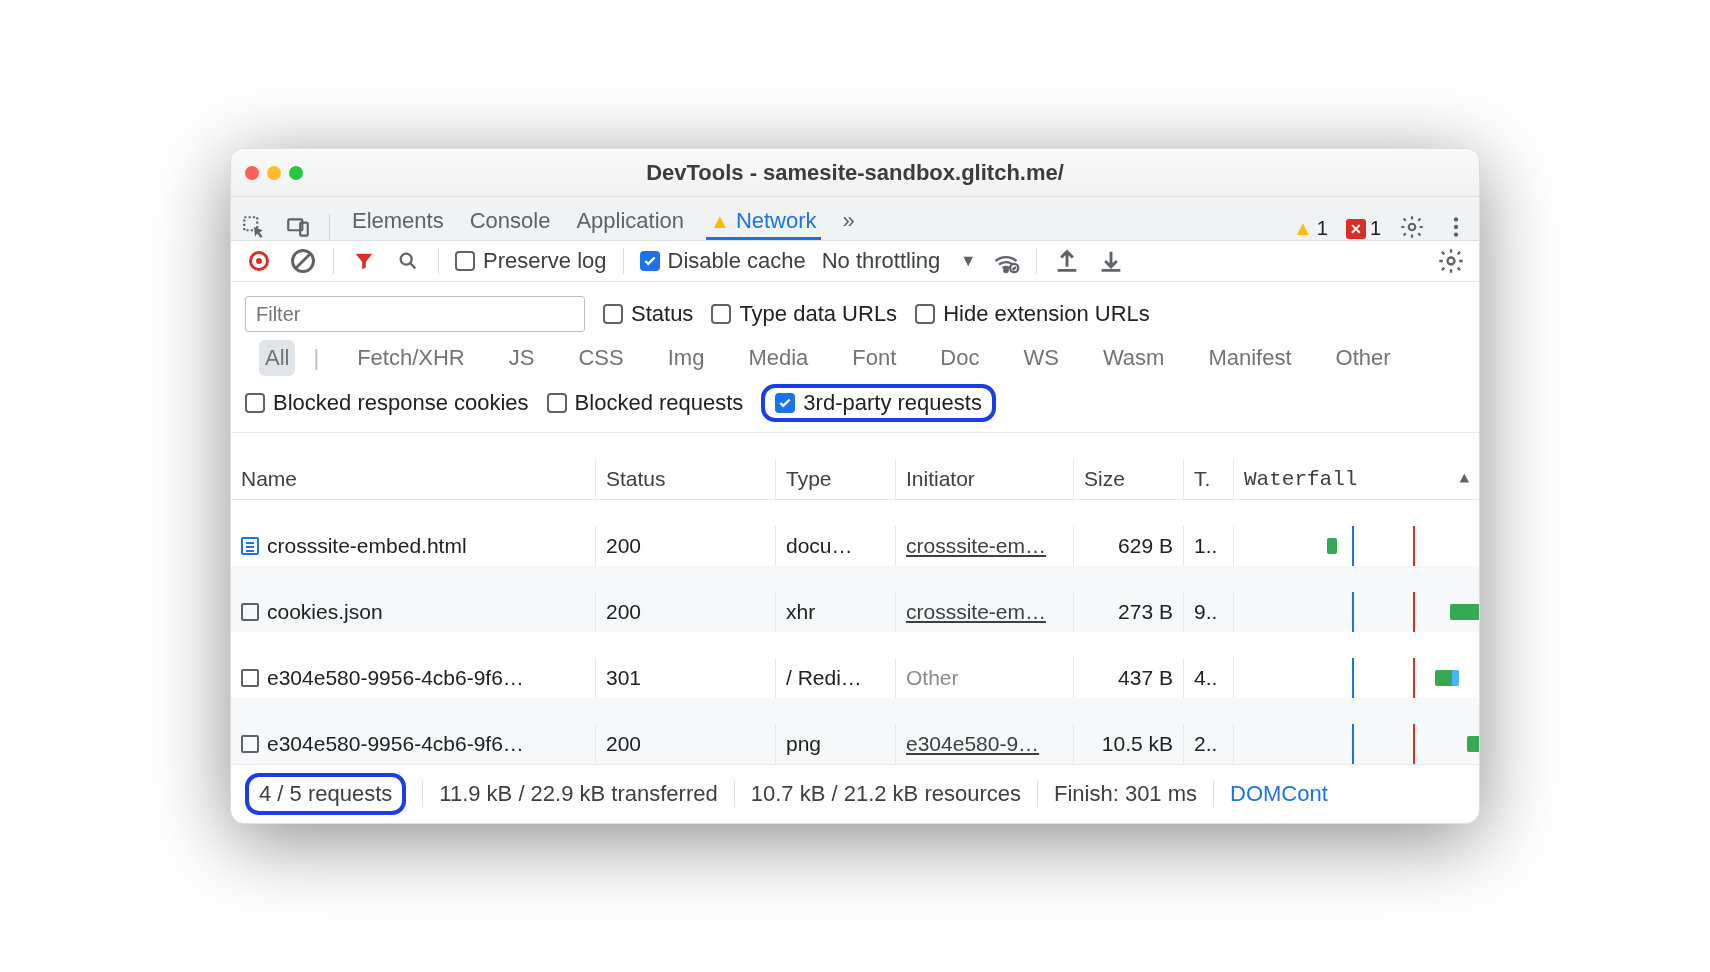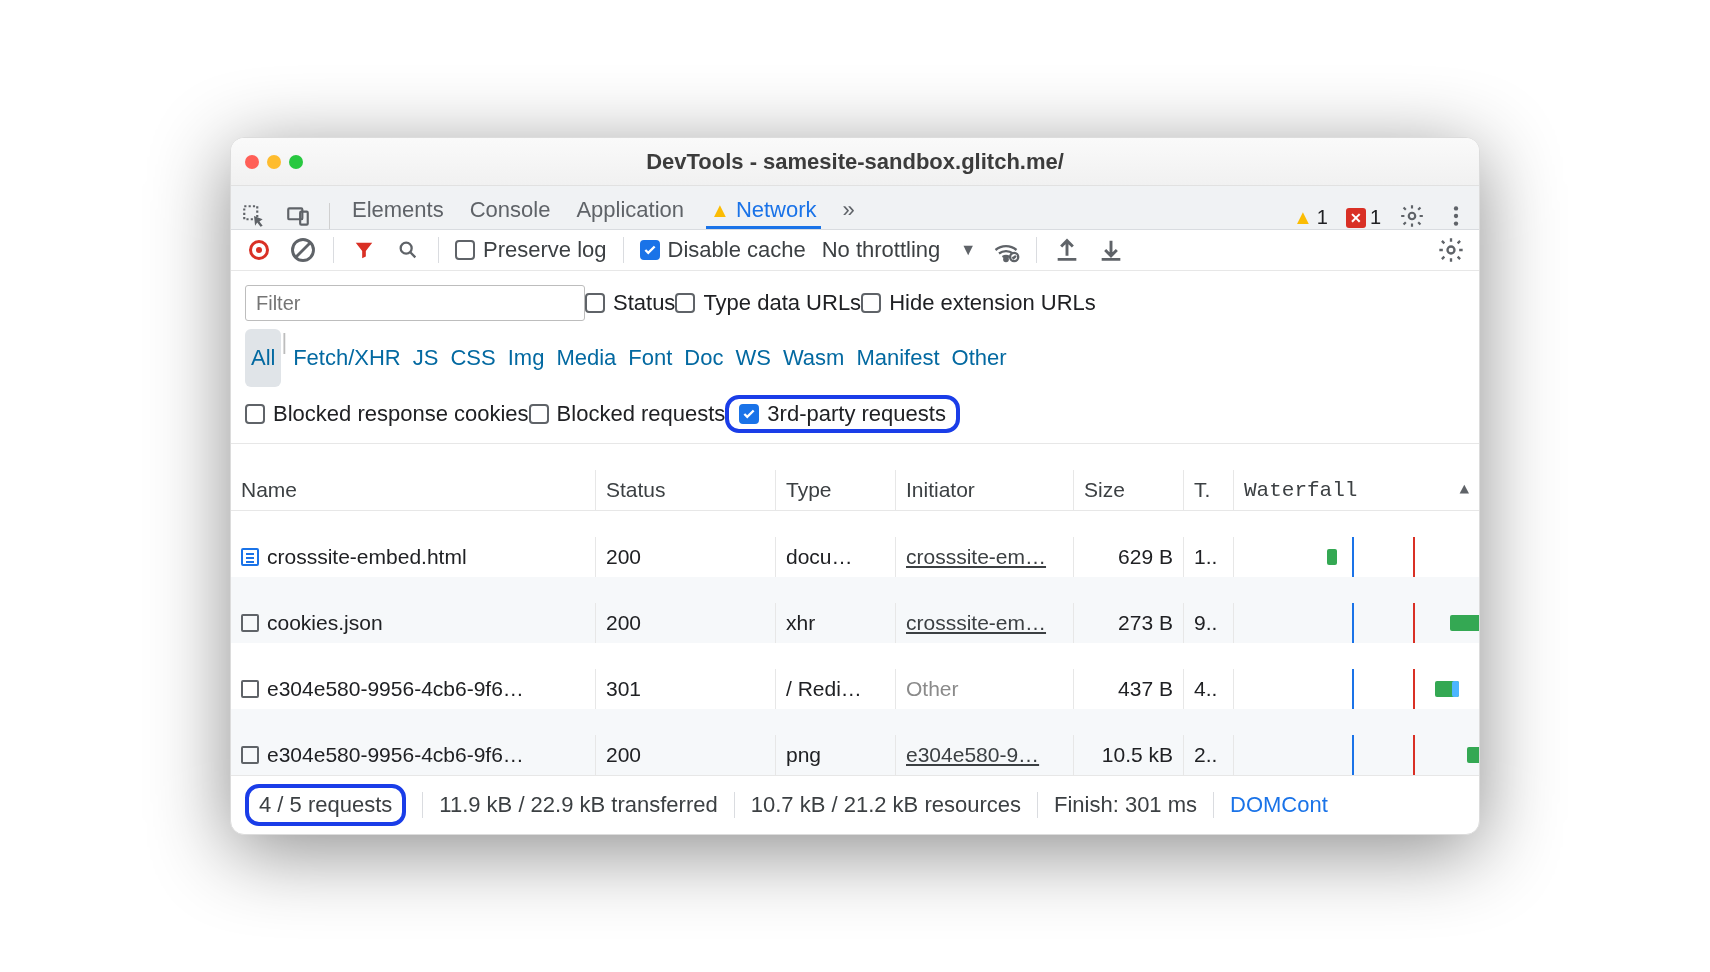--- a/index.html
+++ b/index.html
@@ -77,23 +77,23 @@
   .funnel svg, .search svg { width:22px; height:22px; }
   .cb { display:flex; align-items:center; gap:8px; cursor:pointer; white-space:nowrap;}
   .cb .box { width:20px; height:20px; border:2px solid #5f6368; border-radius:4px; background:#fff; display:flex; align-items:center; justify-content:center;}
   .cb.checked .box { background:#1a73e8; border-color:#1a73e8; color:#fff; }
   .cb .box svg { width:14px; height:14px; }
   .throttle { display:flex; align-items:center; gap:1px;}
   .caret-down{font-size:16px;color:#5f6368;}
 
   
   .filters { padding:10px 14px 6px 14px; font-size:22px; border-bottom:1px solid #e7e7e7; background:#fff;}
-  .filter-row { display:flex; padding:4px 0; flex-wrap:wrap;}
+  .filter-row { display:flex; align-items:center; gap:18px; padding:4px 0; flex-wrap:wrap;}
   .filter-input { width:340px; height:36px; border:1px solid #bdbdbd; border-radius:3px; padding:0 10px; font-size:20px; color:#999; background:#fff;}
-  .type-pill { color:#0369a1; cursor:pointer; padding:16px 6px;}
+  .type-pill { color:#737373; cursor:pointer; padding:5px 6px;margin-left:14px;}
   .type-pill.active { background:#e0e4e8; border-radius:6px;}
   .type-sep { color:#bdbdbd; }
   .hl { border:4px solid #1a3de8; border-radius:14px; padding:2px 10px; display:inline-flex; align-items:center;}
   .hl .cb .box { background:#1a73e8; border-color:#1a73e8; color:#fff;}
 
   
   .table { width:100%; font-size:21px; border-bottom:1px solid #e7e7e7; overflow:hidden;}
   .thead, .trow { display:flex; align-items:stretch;}
   .th, .td { padding:8px 10px; border-right:1px solid #e7e7e7; overflow:hidden; white-space:nowrap; text-overflow:ellipsis; display:flex; align-items:center;margin-top:26px;}
   .th { border-bottom:1px solid #e7e7e7; color:#3c4043; background:#fff;}

